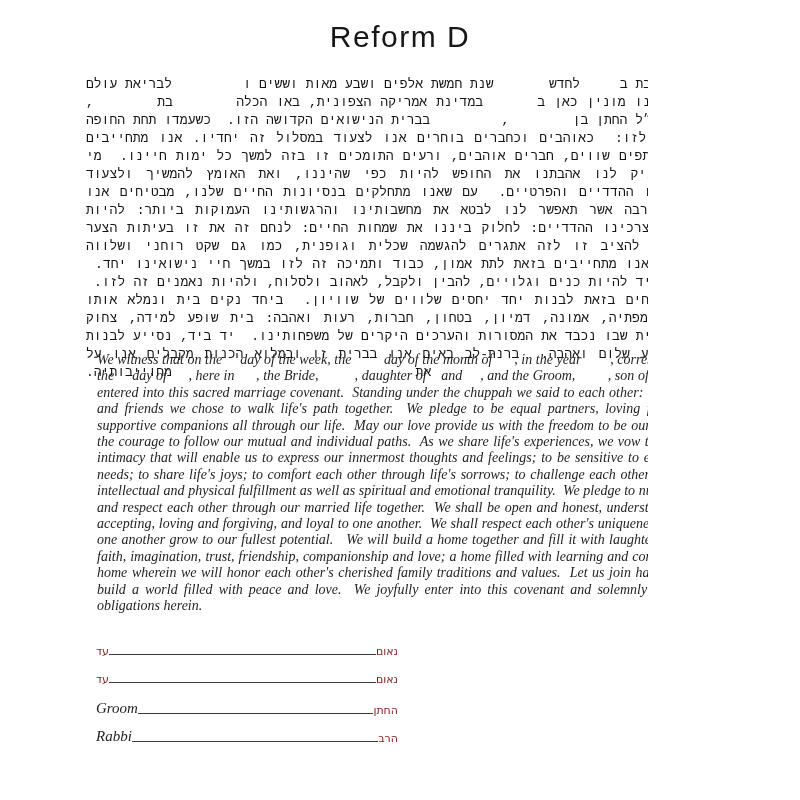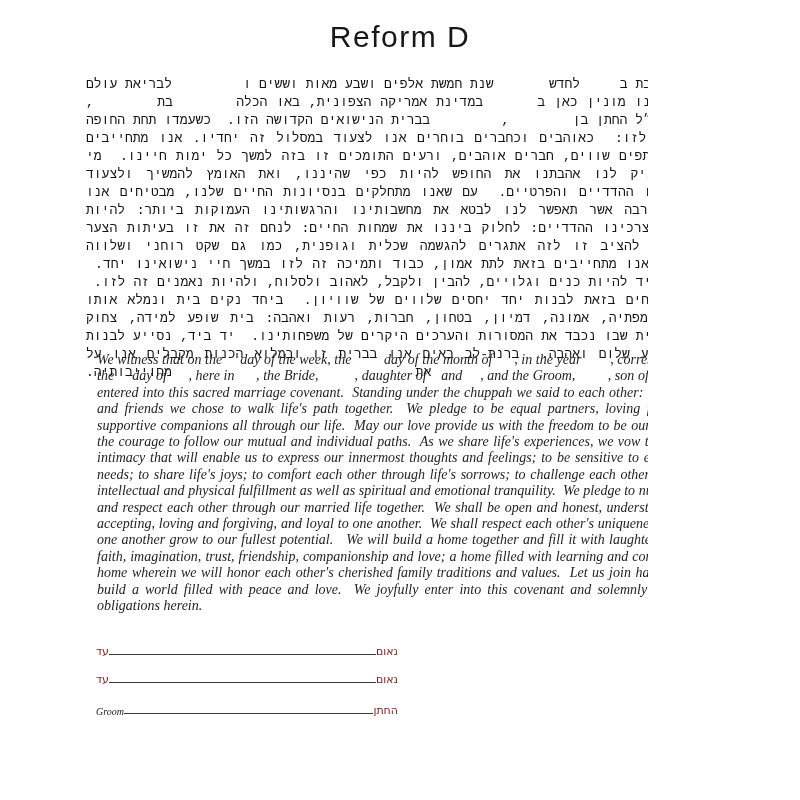--- a/index.html
+++ b/index.html
@@ -71,21 +71,21 @@
   }
   .sig-left.he, .sig-right {
     font-family: "DejaVu Sans", sans-serif;
     font-size: 11px;
     direction: rtl;
     color: #7f1d1d;
   }
   .sig-left.en {
     font-family: "Liberation Serif", serif;
     font-style: italic;
-    font-size: 10px;
+    font-size: 15px;
     color: #232323;
   }
   .sig-line {
     flex: 1;
     border-bottom: 1px solid #3a3a3a;
     margin: 0 0 3px 0;
     height: 0;
   }
 </style>
 </head>
@@ -113,16 +113,21 @@
       <span class="sig-right">נאום</span>
     </div>
 
     <div class="sig-row gap-above">
       <span class="sig-left en">Groom</span>
       <span class="sig-line"></span>
       <span class="sig-right">החתן</span>
     </div>
 
 
+    <div class="sig-row">
+      <span class="sig-left en">Rabbi</span>
+      <span class="sig-line"></span>
+      <span class="sig-right">הרב</span>
+    </div>
 
   </div>
 
 </div>
 
 </body></html>

